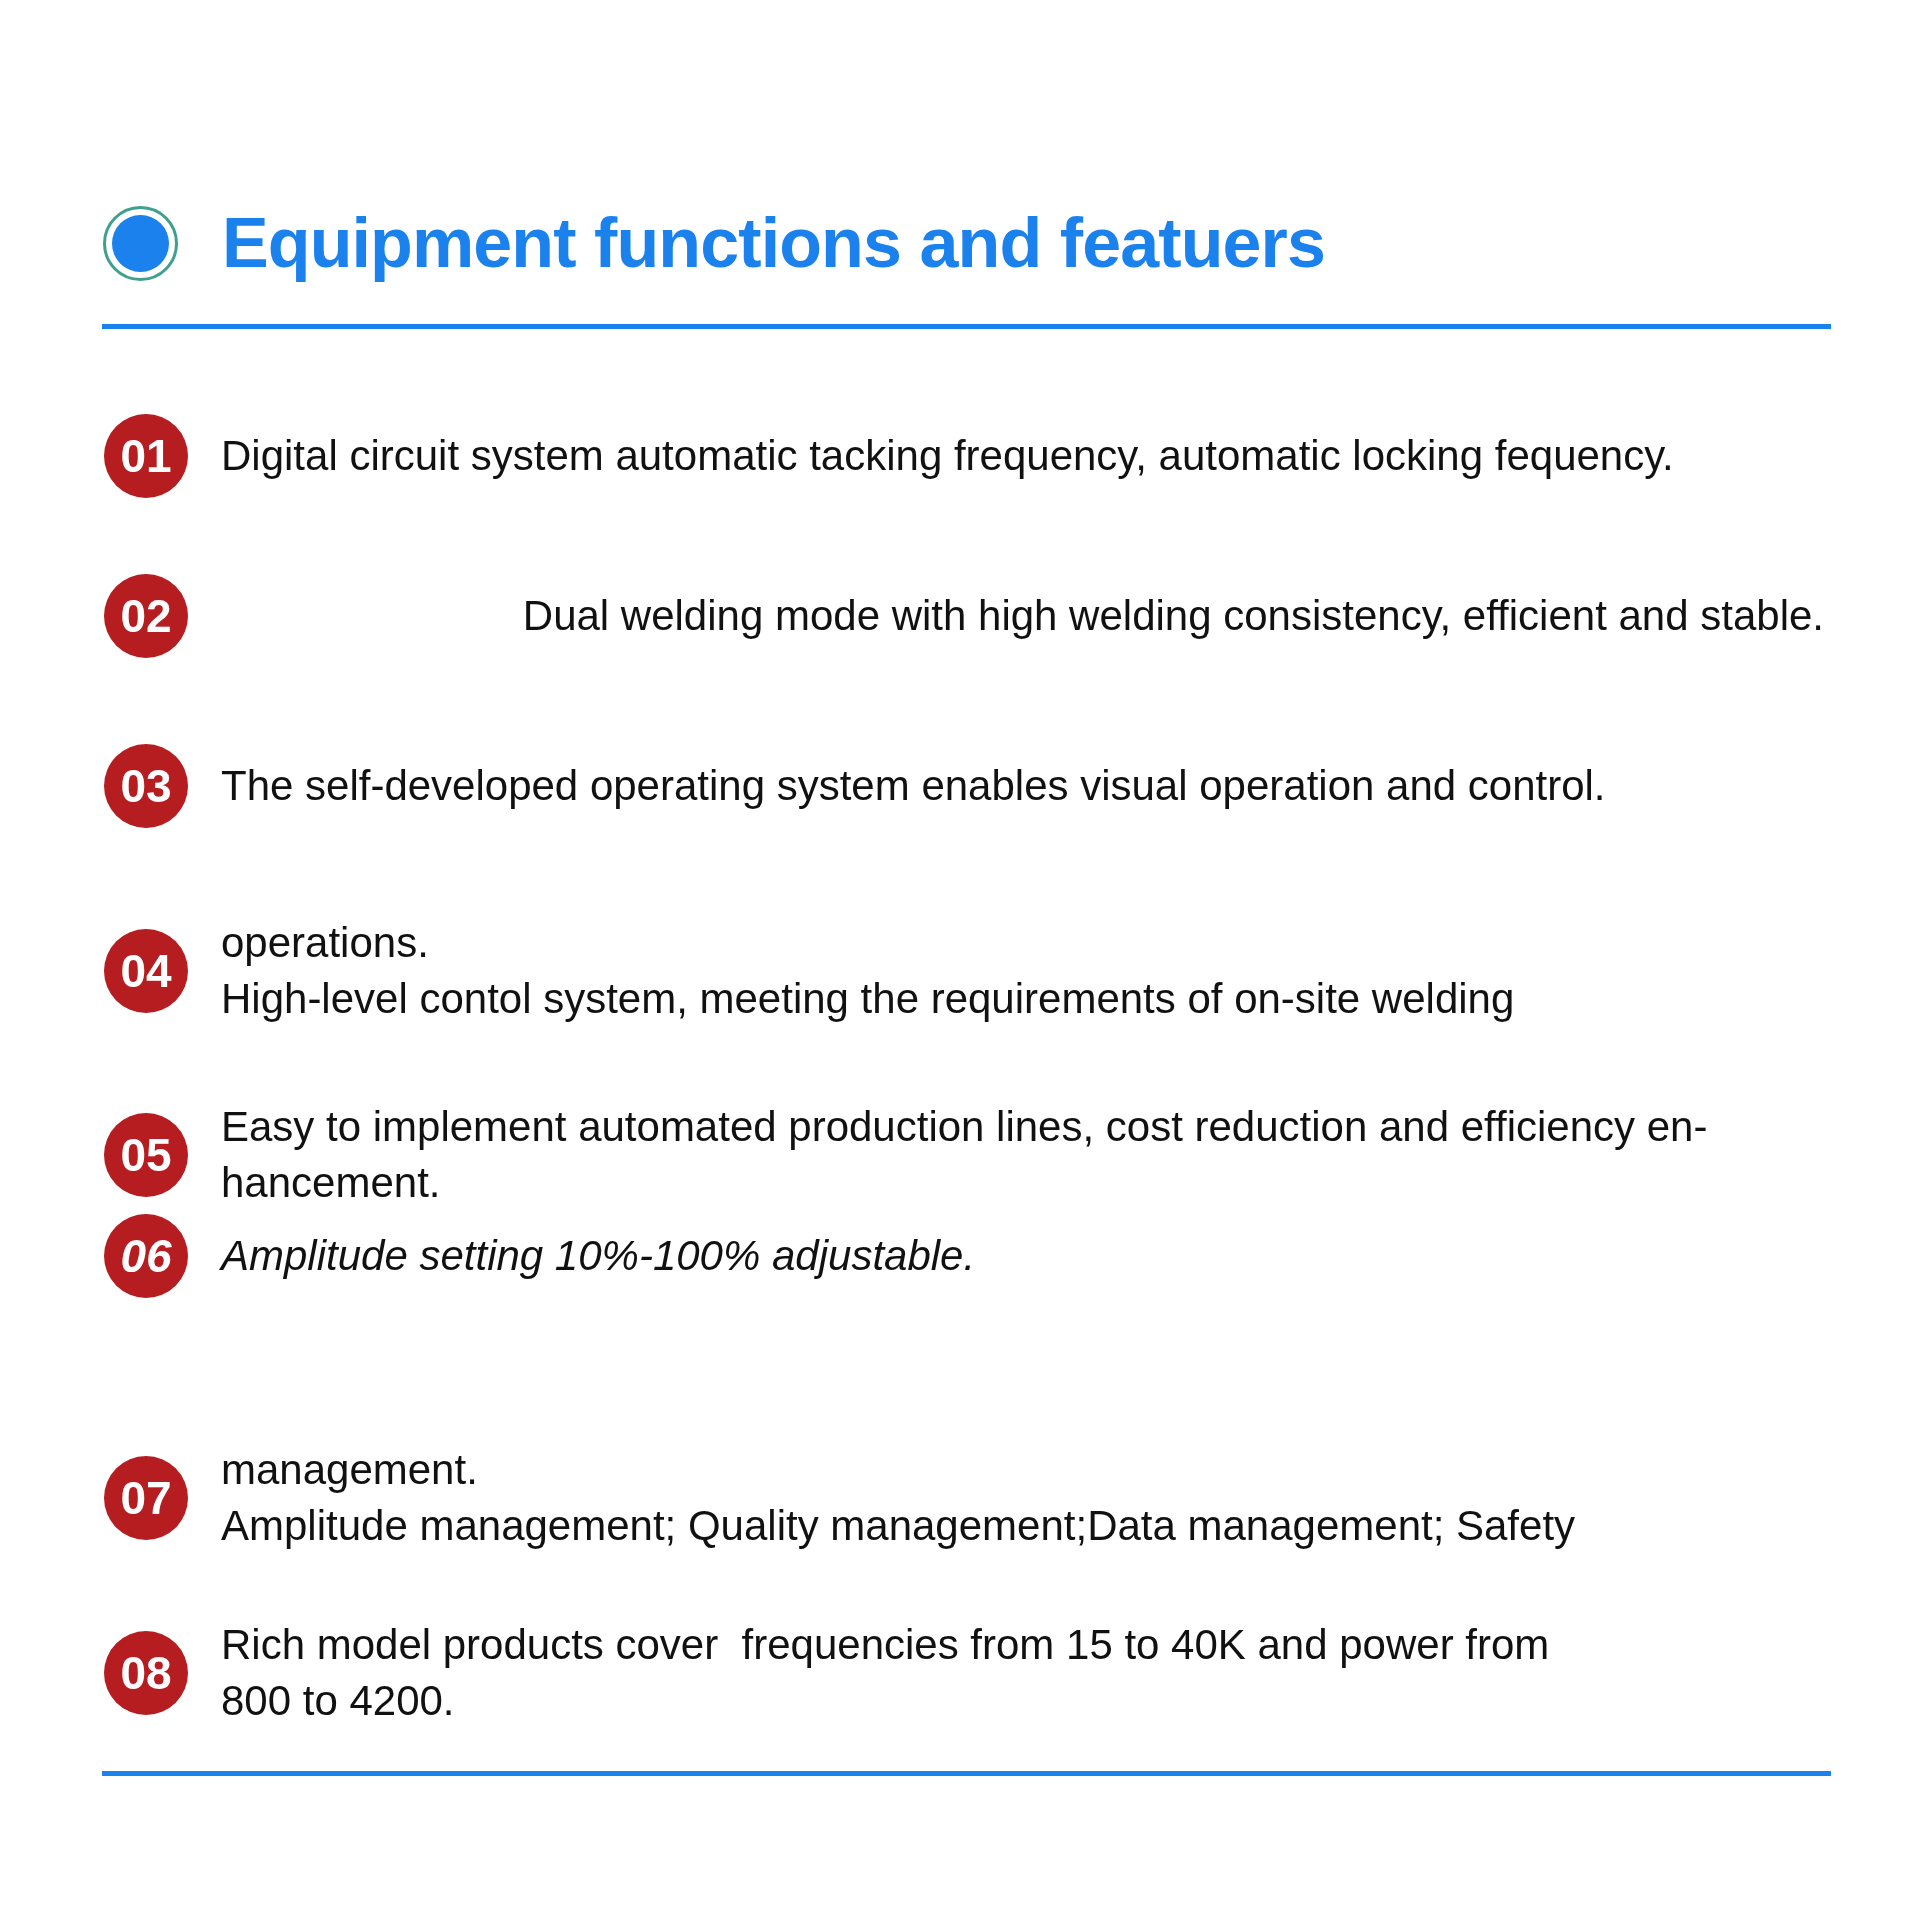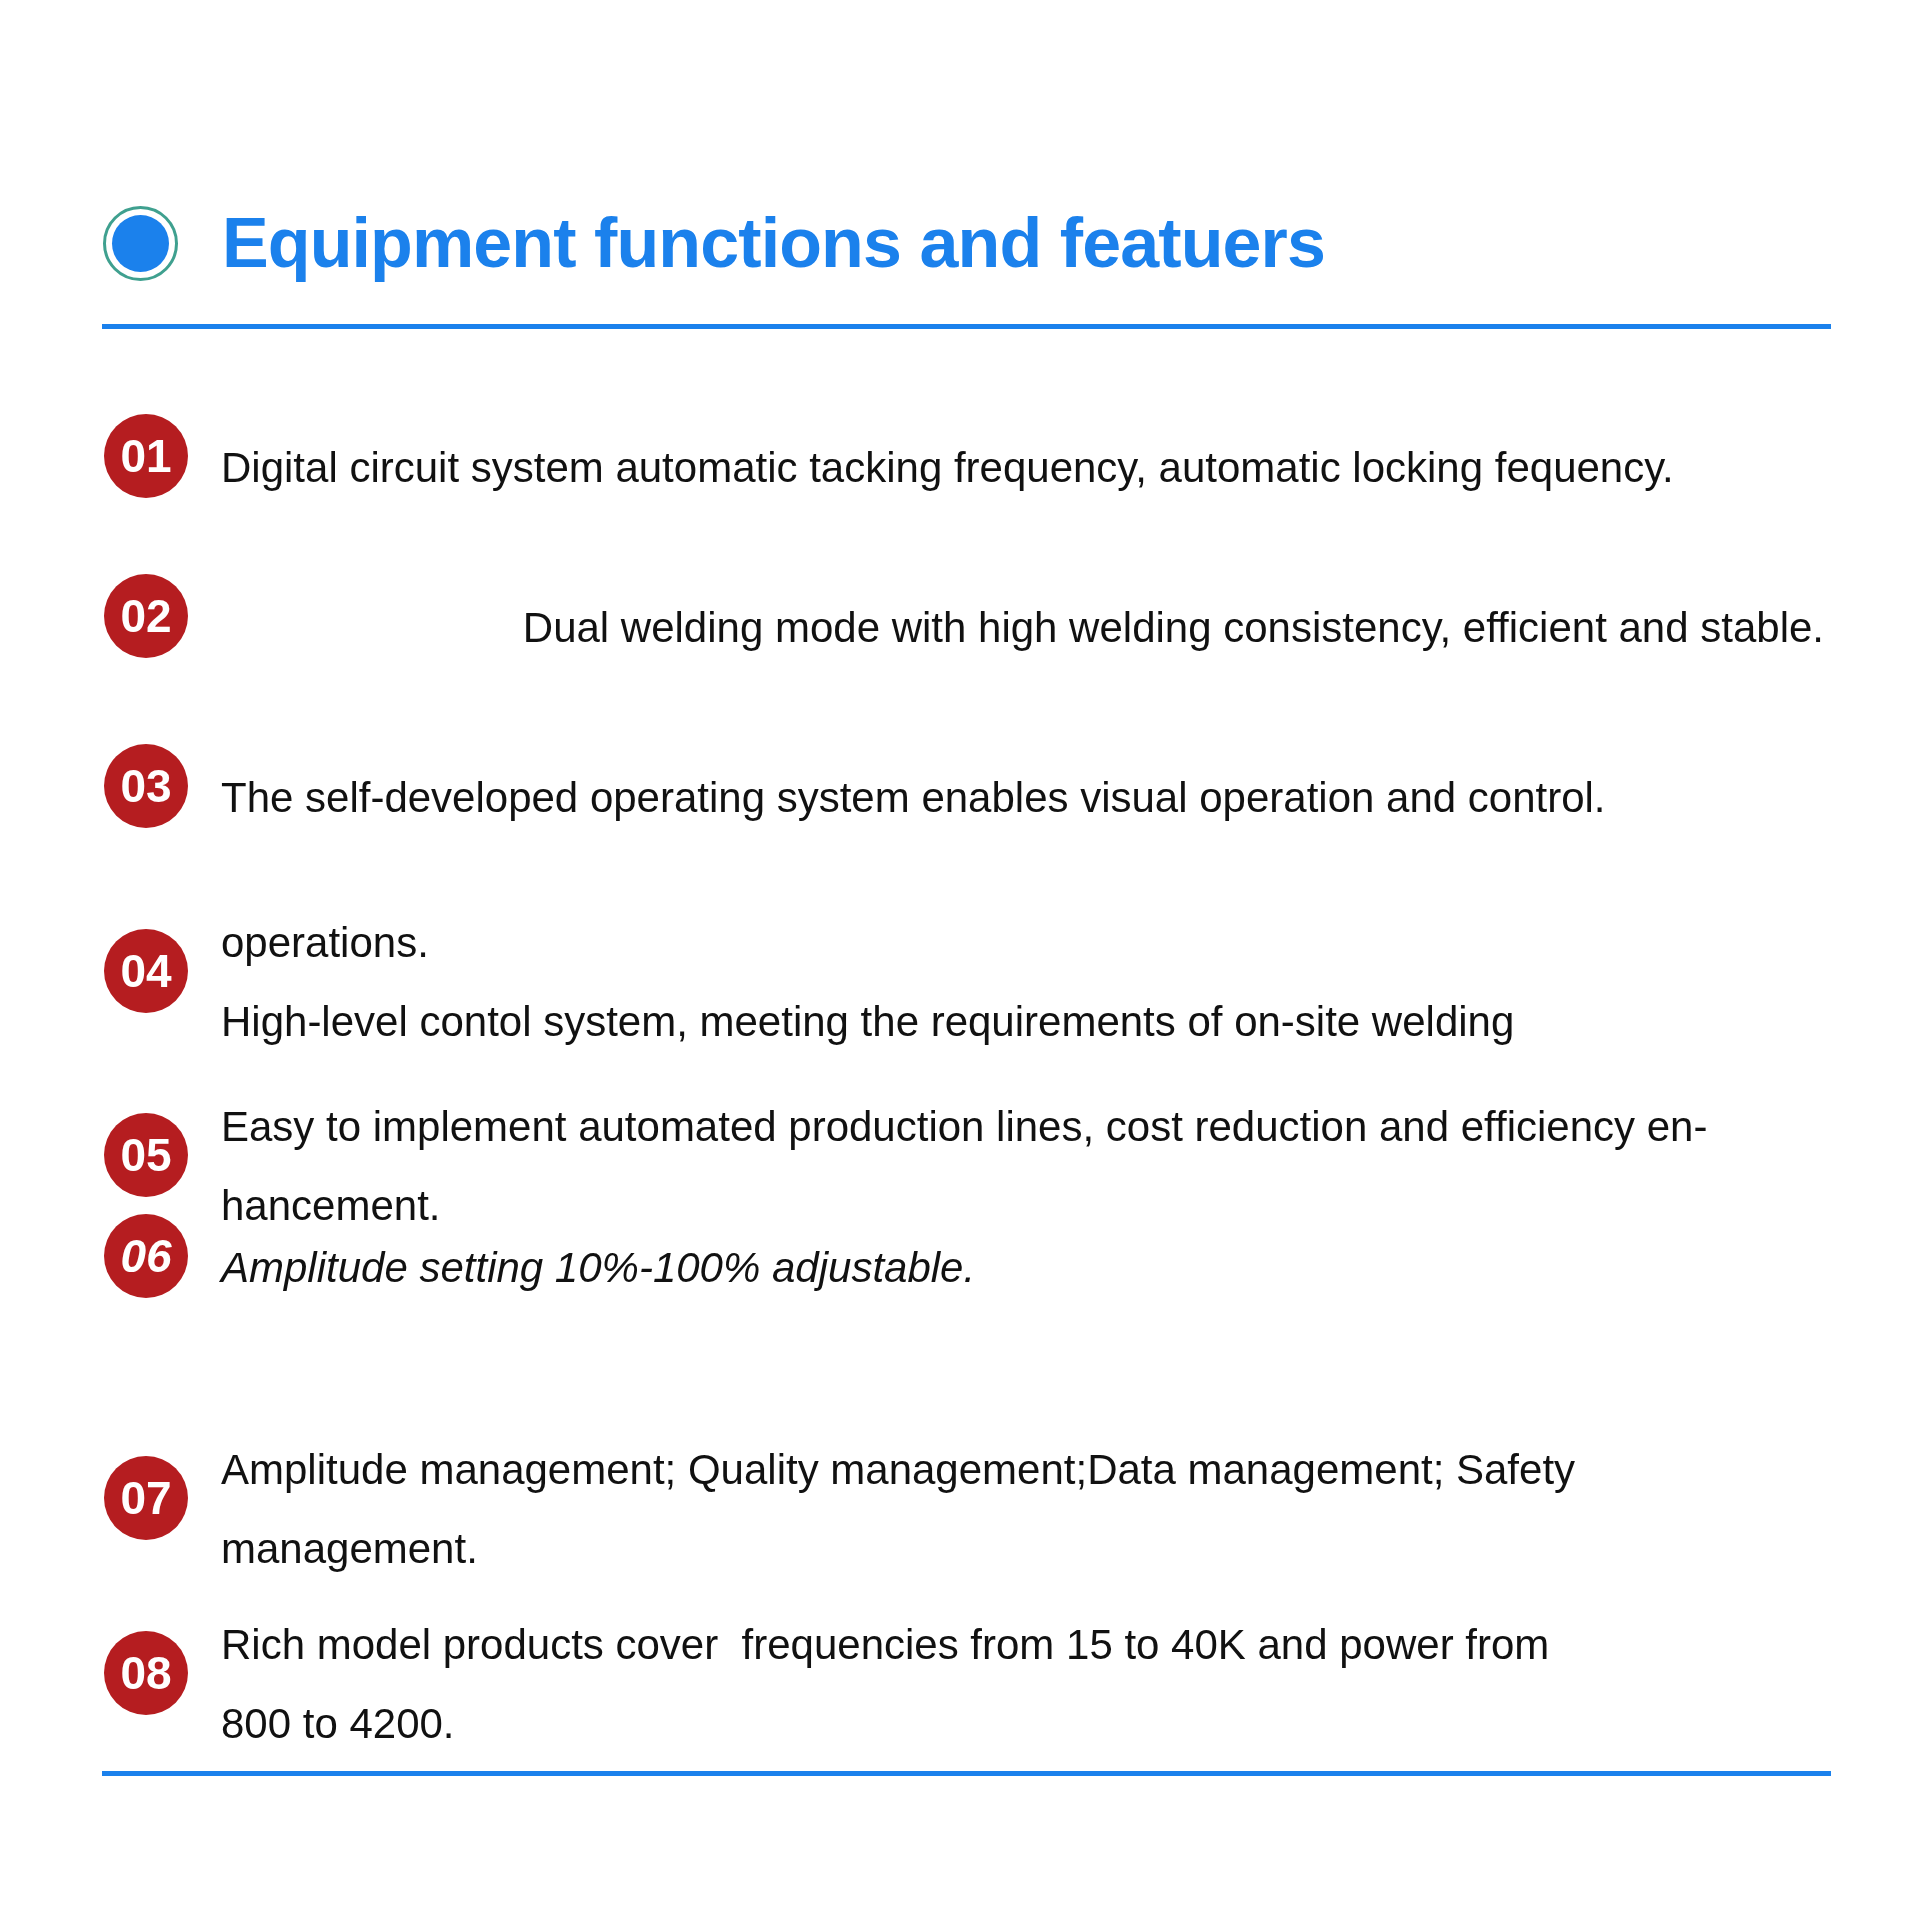--- a/index.html
+++ b/index.html
@@ -87,21 +87,21 @@
     display: flex;
     align-items: center;
     justify-content: center;
     flex-shrink: 0;
   }
   .item-text {
     font-size: 42px;
     line-height: 56px;
     color: #111111;
   }
-  .item-text .line { white-space: pre-wrap; margin-top: 23px; }
+  .item-text .line { white-space: pre-wrap; }
 </style>
 </head>
 <body>
 
 <div class="page">
 
   <div class="title-row">
     <span class="bullet-ring">
       <span class="bullet-dot"></span>
     </span>
@@ -150,22 +150,22 @@
   <div class="item item-6">
     <div class="badge">06</div>
     <div class="item-text">
       <div class="line">Amplitude setting 10%-100% adjustable.</div>
     </div>
   </div>
 
   <div class="item item-7">
     <div class="badge">07</div>
     <div class="item-text">
+      <div class="line">management.</div>
       <div class="line">Amplitude management; Quality management;Data management; Safety</div>
-      <div class="line">management.</div>
     </div>
   </div>
 
   <div class="item item-8">
     <div class="badge">08</div>
     <div class="item-text">
       <div class="line">Rich model products cover  frequencies from 15 to 40K and power from</div>
       <div class="line">800 to 4200.</div>
     </div>
   </div>

